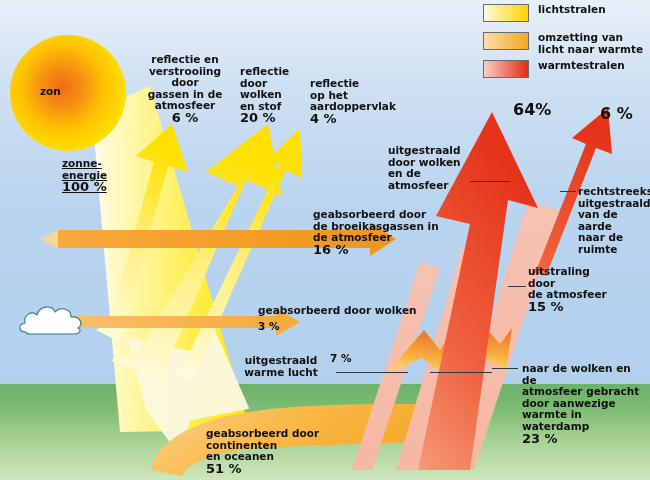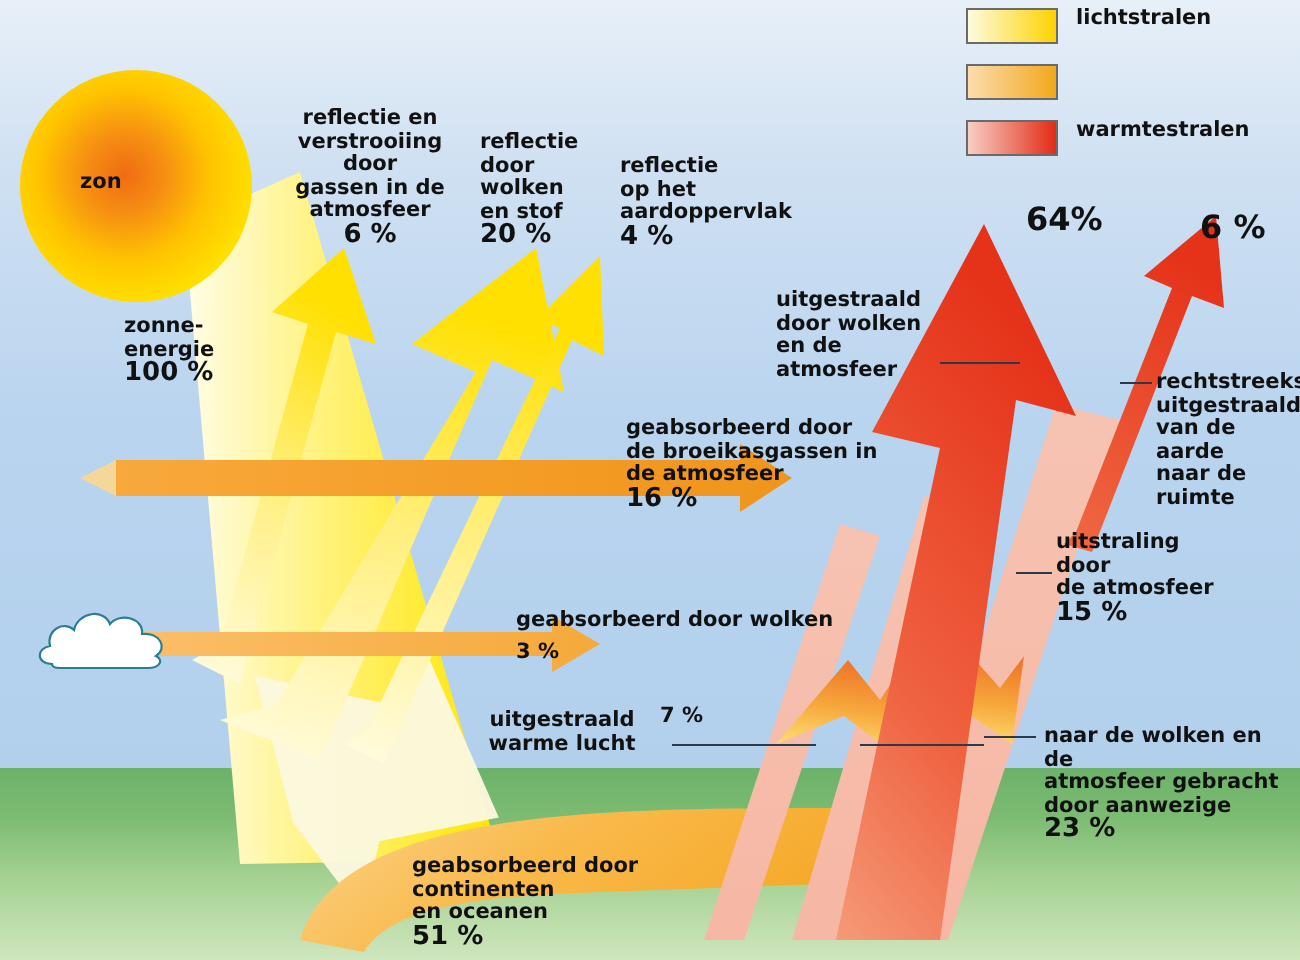--- a/index.html
+++ b/index.html
@@ -127,30 +127,34 @@
              C64,16 68,24 62,28 C66,30 64,34 58,34 L14,34 C11,34 10,33 10,32 Z" fill="#ffffff" stroke="#2b7f92" stroke-width="1.1"></path>
   </svg>
 
   <div class="legend">
     <div class="lg-row" style="top:2px;">
       <div class="sw" style="background:linear-gradient(to right,#fdfbe0,#ffd200);"></div>
       <div class="lg-txt">lichtstralen</div>
     </div>
     <div class="lg-row" style="top:30px;">
       <div class="sw" style="background:linear-gradient(to right,#fcdcae,#f2a81c);"></div>
+      <div class="lg-txt">
+        <div>omzetting van</div>
+        <div>licht naar warmte</div>
+      </div>
     </div>
     <div class="lg-row" style="top:58px;">
       <div class="sw" style="background:linear-gradient(to right,#f8cfc4,#e22b15);"></div>
       <div class="lg-txt">warmtestralen</div>
     </div>
   </div>
 
   <div class="lbl c" style="left:40px;top:86px;width:58px;">zon</div>
 
-  <div class="lbl c" style="left:62px;top:158px;width:74px;">
+  <div class="lbl c" style="left:62px;top:158px;width:74px;text-decoration:underline;">
     <div>zonne-</div>
     <div>energie</div>
     <div class="pct">100 %</div>
   </div>
 
   <div class="lbl r" style="left:142px;top:54px;width:86px;">
     <div>reflectie en</div>
     <div>verstrooiing</div>
     <div>door</div>
     <div>gassen in de</div>
@@ -223,17 +227,18 @@
     <div>door</div>
     <div>de atmosfeer</div>
     <div class="pct">15 %</div>
   </div>
   <div class="leader" style="left:508px;top:286px;width:18px;"></div>
 
   <div class="lbl" style="left:522px;top:363px;width:126px;">
     <div>naar de wolken en de</div>
     <div>atmosfeer gebracht</div>
     <div>door aanwezige</div>
+    <div>warmte in waterdamp</div>
     <div class="pct">23 %</div>
   </div>
   <div class="leader" style="left:492px;top:368px;width:26px;"></div>
 
 </div>
 
 </body></html>

